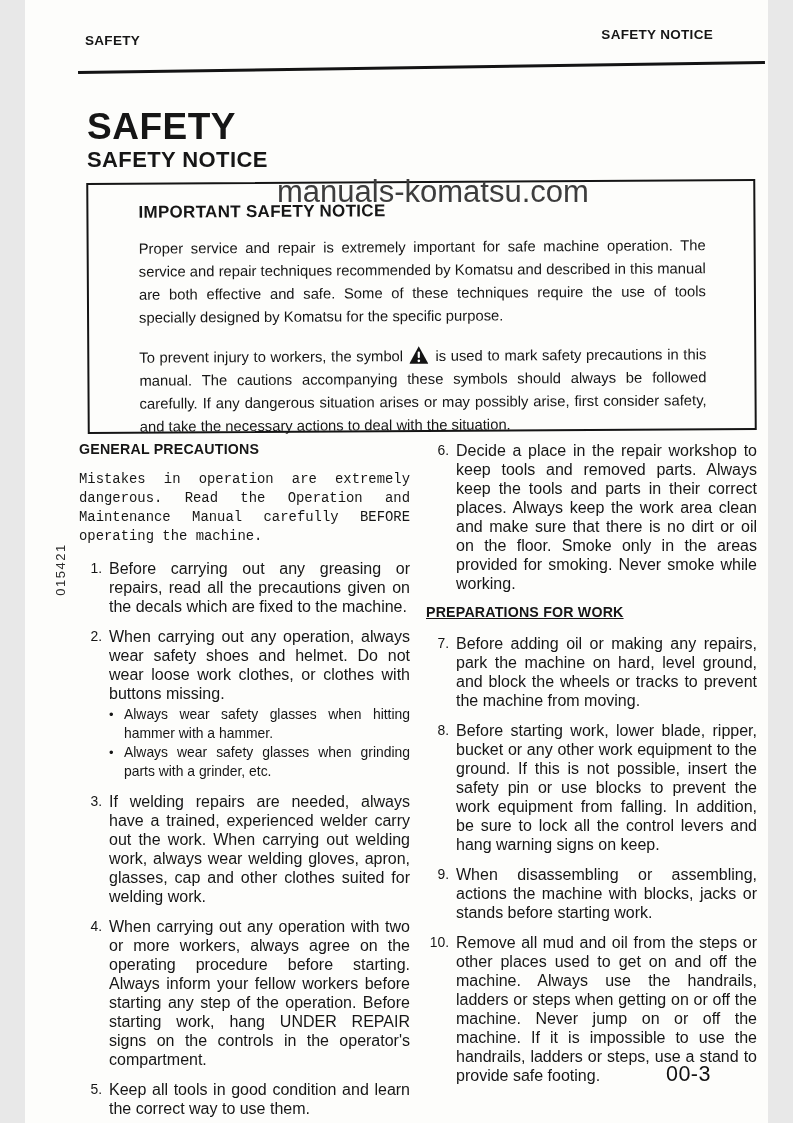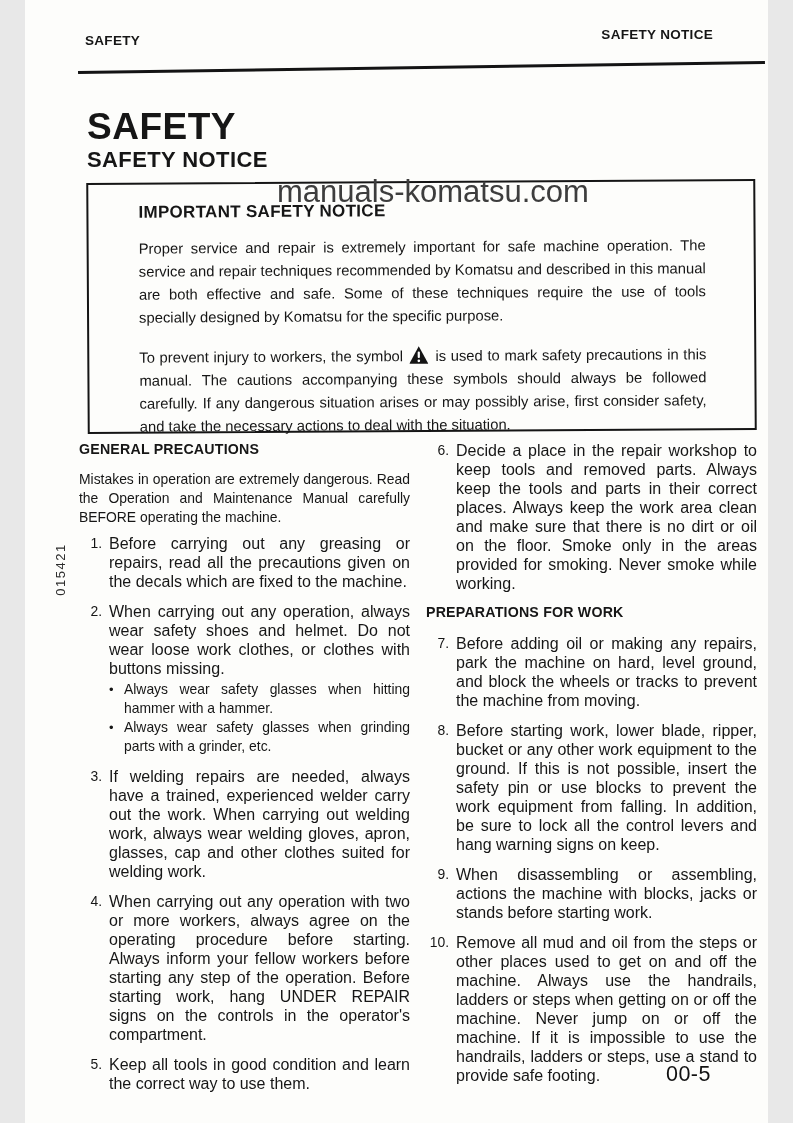--- a/index.html
+++ b/index.html
@@ -112,21 +112,22 @@
   .col-heading {
     font-size: 14.2px;
     font-weight: bold;
     letter-spacing: 0.2px;
     margin-bottom: 13px;
   }
   .col p.intro {
     font-size: 13.9px;
     line-height: 19px;
     text-align: justify;
-    margin-bottom: 7px;
+    margin-bottom: 13px;
+    font-family: Liberation Mono, monospace;
   }
   .li {
     display: grid;
     grid-template-columns: 30px 1fr;
     margin-bottom: 11px;
   }
   .li .num {
     text-align: right;
     padding-right: 7px;
     font-size: 13.9px;
@@ -139,21 +140,21 @@
   }
   .bullets { grid-column: 2; margin-top: 2px; }
   .bullet {
     display: grid;
     grid-template-columns: 15px 1fr;
     font-size: 13.9px;
     line-height: 19px;
   }
   .bullet .dot { font-size: 13px; }
   .bullet .btxt { text-align: justify; }
-  .prep-heading { margin: 0 0 14px 0; }
+  .prep-heading { margin: 0 0 14px 0; text-decoration: underline; }
 
   
   .page-number {
     position: absolute;
     right: 57px; top: 1062px;
     font-size: 21.5px;
     color: #111;
     letter-spacing: 0.5px;
   }
 </style>
@@ -254,15 +255,15 @@
         <span class="txt">When disassembling or assembling, actions the machine with blocks, jacks or stands before starting work.</span>
       </div>
 
       <div class="li">
         <span class="num">10.</span>
         <span class="txt">Remove all mud and oil from the steps or other places used to get on and off the machine. Always use the handrails, ladders or steps when getting on or off the machine. Never jump on or off the machine. If it is impossible to use the handrails, ladders or steps, use a stand to provide safe footing.</span>
       </div>
     </div>
   </div>
 
-  <div class="page-number">00-5</div>
+  <div class="page-number">00-3</div>
 
 </div>
 
 </body></html>

